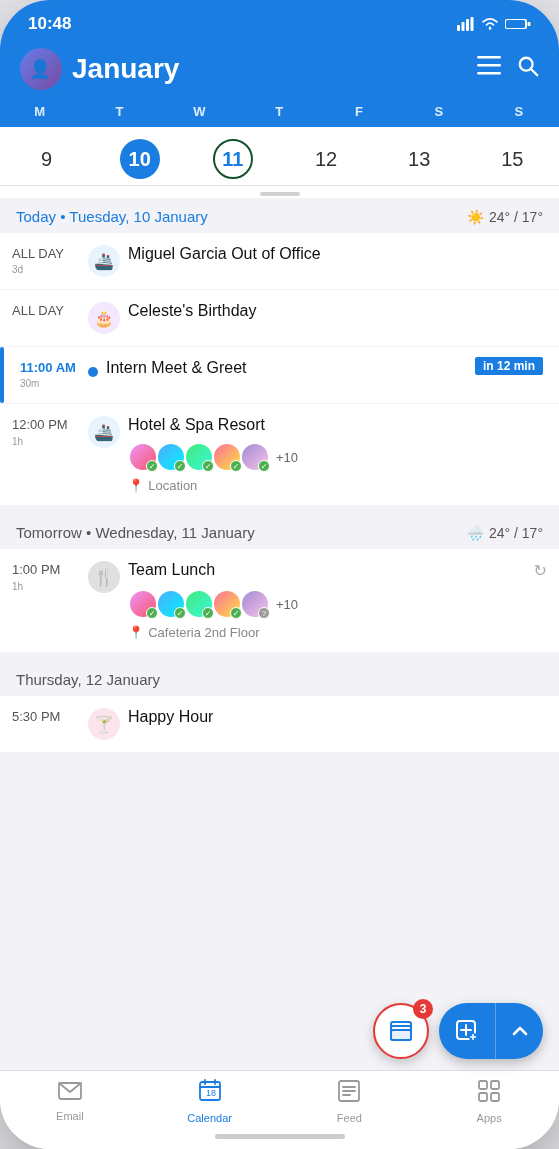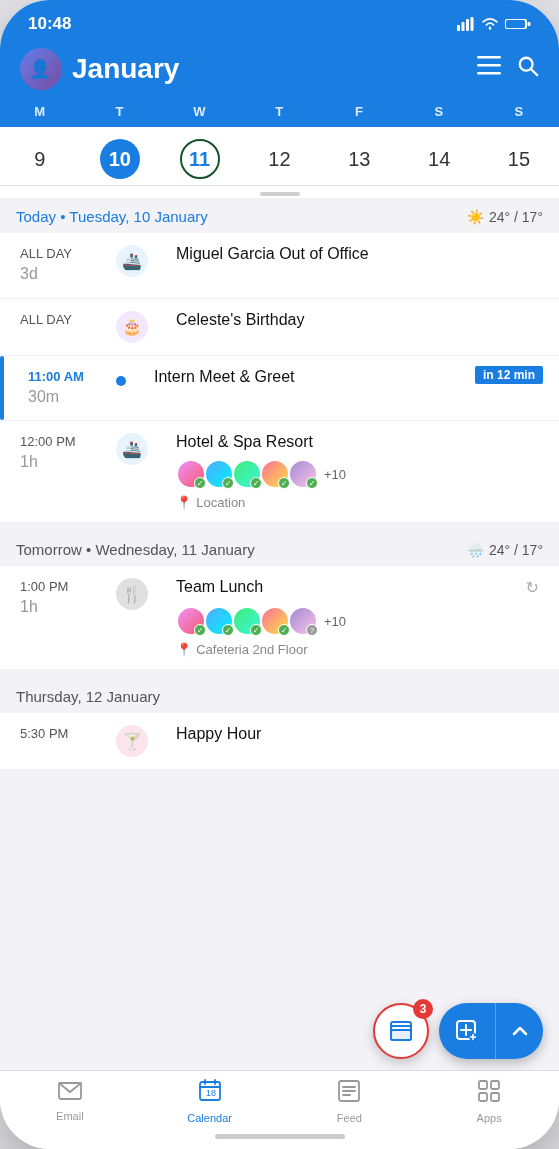--- a/index.html
+++ b/index.html
@@ -176,39 +176,39 @@
       color: #555;
       font-size: 14px;
       display: flex;
       align-items: center;
       gap: 4px;
     }
     
     .event-card {
       background: #fff;
       margin: 0 0 1px 0;
-      padding: 12px 20px;
+      padding: 12px 12px;
       display: flex;
       flex-direction: row;
       align-items: flex-start;
-      gap: 28px;
+      gap: 8px;
       position: relative;
     }
     .event-time-col {
       min-width: 68px;
       color: #666;
       font-size: 13px;
       line-height: 1.4;
     }
     .event-time {
       font-size: 13px;
       color: #555;
     }
     .event-duration {
-      font-size: 16px;
+      font-size: 10px;
       color: #999;
     }
     .event-icon {
       width: 32px;
       height: 32px;
       border-radius: 50%;
       display: flex;
       align-items: center;
       justify-content: center;
       font-size: 16px;
@@ -501,23 +501,20 @@
     <div class="date-cell-wrap">
       <div class="date-cell today-outline">11</div>
     </div>
     <div class="date-cell-wrap">
       <span style="font-size:20px;color:#333;">12</span>
     </div>
     <div class="date-cell-wrap">
       <span style="font-size:20px;color:#333;">13</span>
     </div>
     <div class="date-cell-wrap">
-      <span style="font-size:20px;color:#333;">14</span>
-    </div>
-    <div class="date-cell-wrap">
       <span style="font-size:20px;color:#333;">15</span>
     </div>
   </div>
 
   <div class="scroll-indicator">
     <div class="scroll-bar"></div>
   </div>
 
   <div class="events-area">
 

